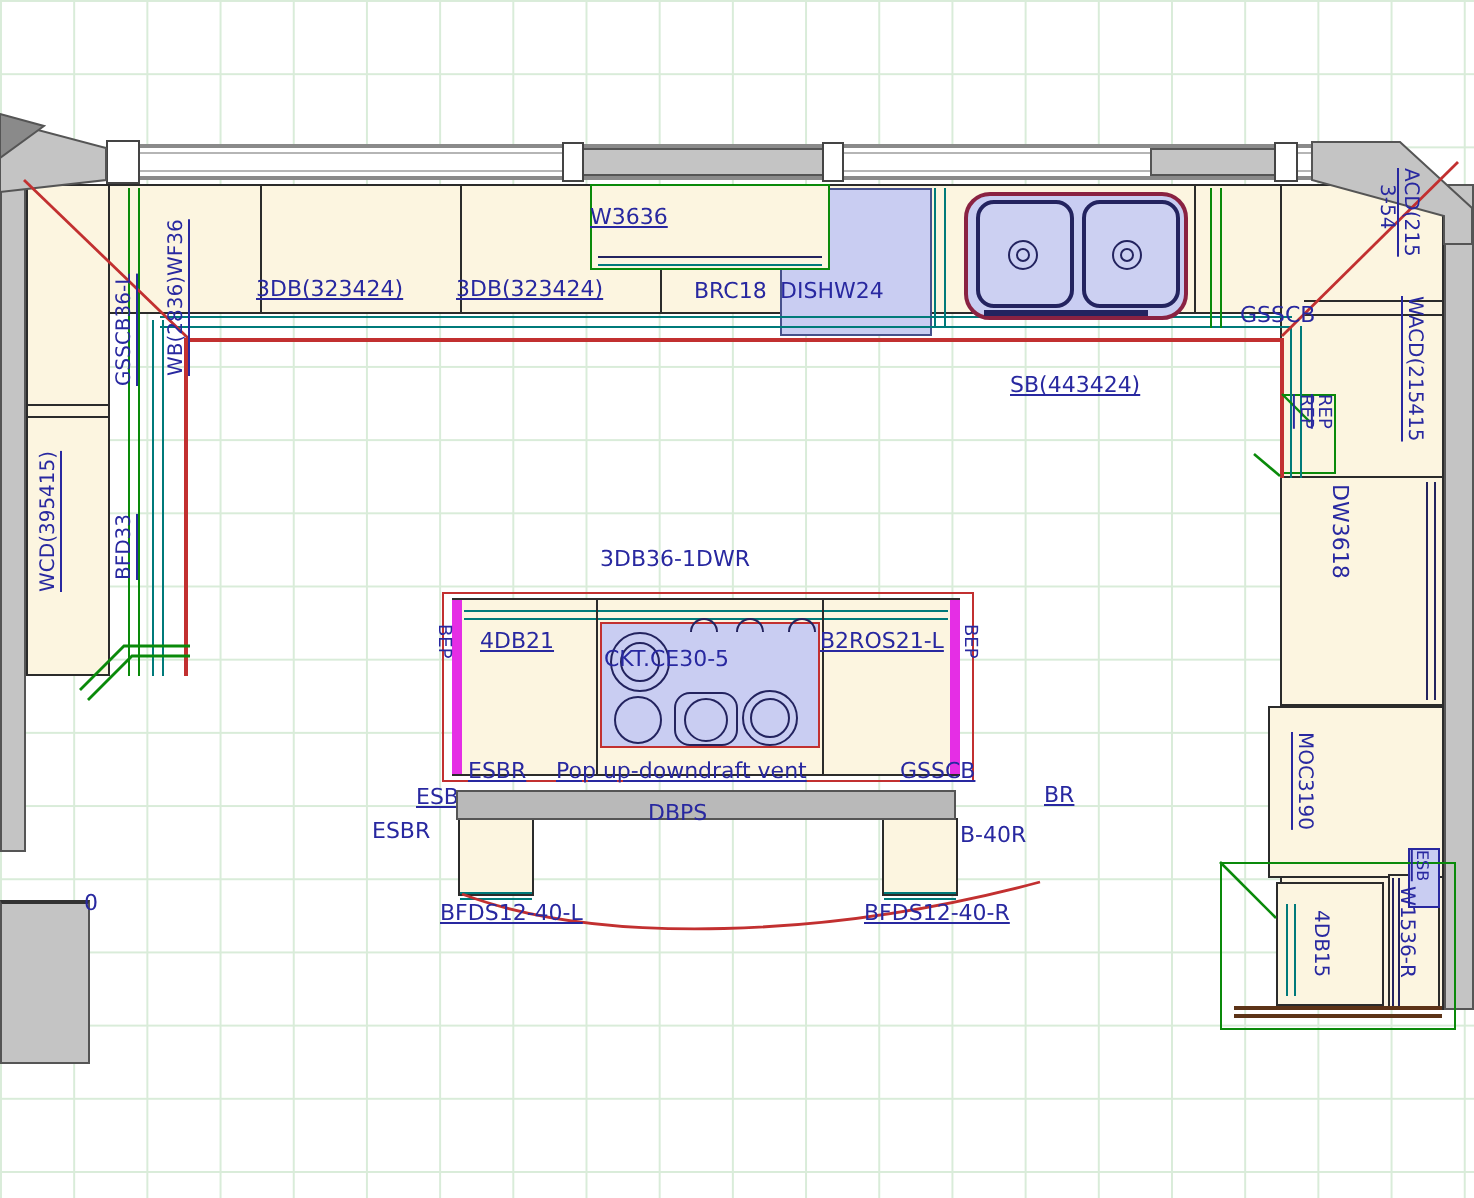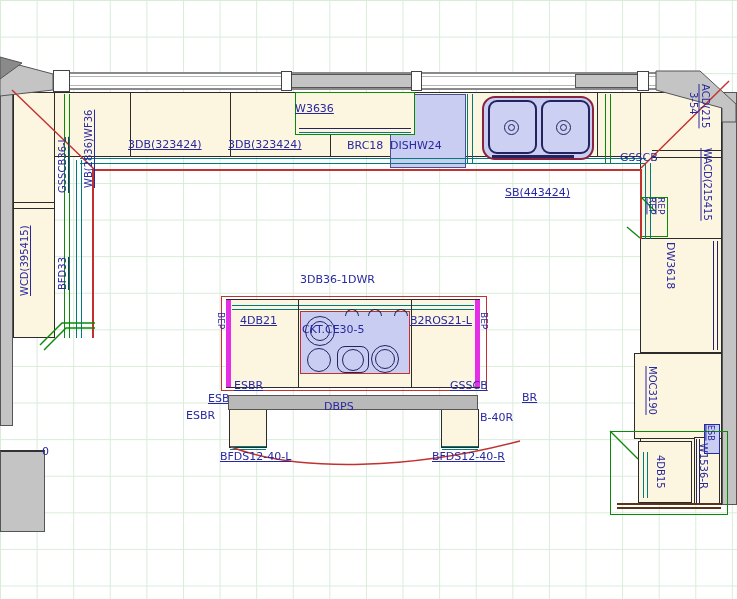--- a/index.html
+++ b/index.html
@@ -164,20 +164,21 @@
   <div class="lab vdn" style="left:697px;top:443px;height:64px;font-size:10px;">W1536-R</div>
   <div class="lab u vdn" style="left:706px;top:425px;height:28px;font-size:8px;">ESB</div>
 
   <div class="lab" style="left:300px;top:274px;width:100px;">3DB36-1DWR</div>
   <div class="lab u" style="left:240px;top:315px;width:50px;">4DB21</div>
   <div class="lab" style="left:302px;top:324px;width:102px;z-index:31;">CKT.CE30-5</div>
   <div class="lab u" style="left:410px;top:315px;width:72px;">B2ROS21-L</div>
   <div class="lab vdn" style="left:216px;top:312px;height:42px;font-size:9px;">BEP</div>
   <div class="lab vdn" style="left:479px;top:312px;height:42px;font-size:9px;">BEP</div>
   <div class="lab u" style="left:234px;top:380px;width:44px;">ESBR</div>
+  <div class="lab u" style="left:278px;top:380px;width:160px;">Pop up-downdraft vent</div>
   <div class="lab u" style="left:450px;top:380px;width:42px;">GSSCB</div>
   <div class="lab u" style="left:208px;top:393px;width:30px;z-index:9;">ESB</div>
   <div class="lab u" style="left:478px;top:392px;width:22px;padding-left:44px;">BR</div>
   <div class="lab" style="left:186px;top:410px;width:44px;">ESBR</div>
   <div class="lab" style="left:324px;top:401px;width:48px;">DBPS</div>
   <div class="lab" style="left:480px;top:412px;width:50px;">B-40R</div>
   <div class="lab u" style="left:220px;top:451px;width:118px;">BFDS12-40-L</div>
   <div class="lab u" style="left:432px;top:451px;width:120px;">BFDS12-40-R</div>
 
   <div class="lab" style="left:42px;top:446px;width:14px;">0</div>

